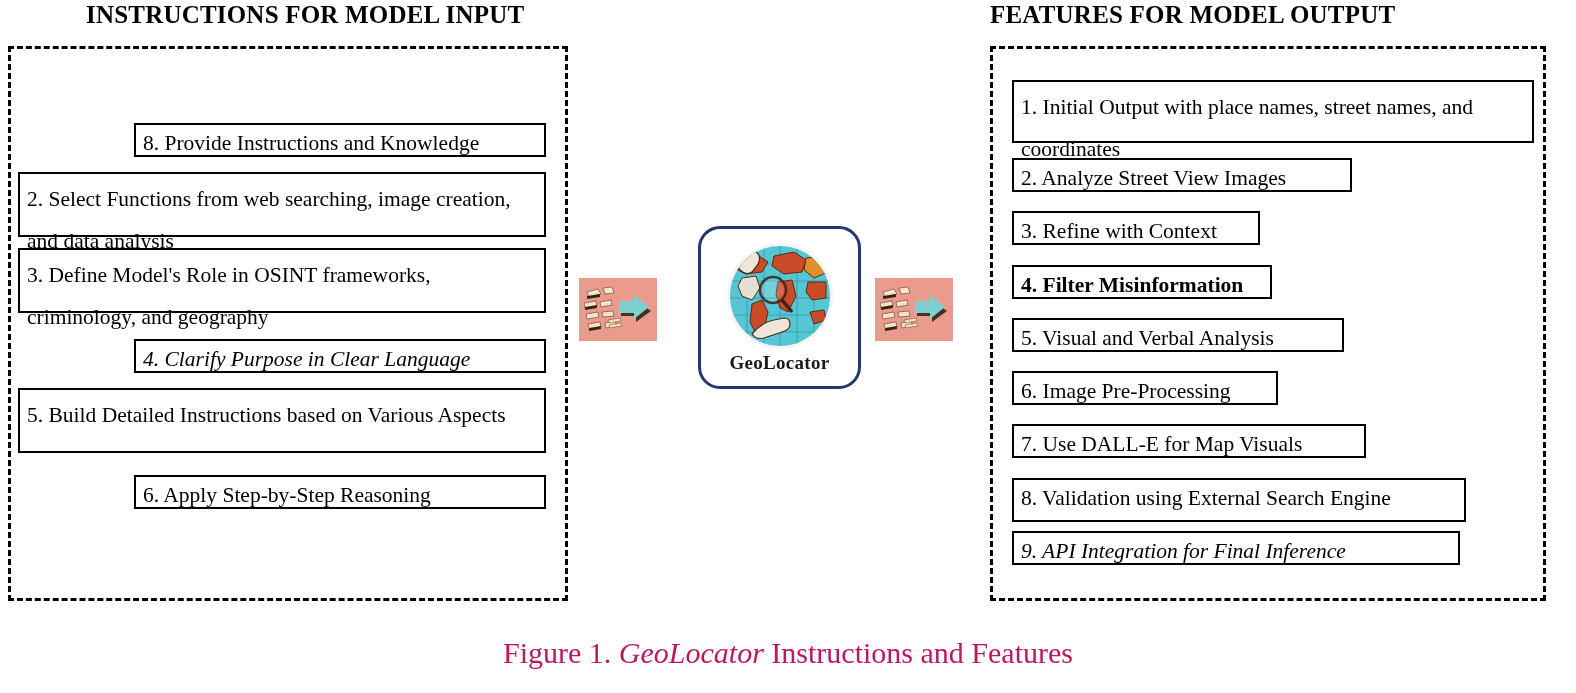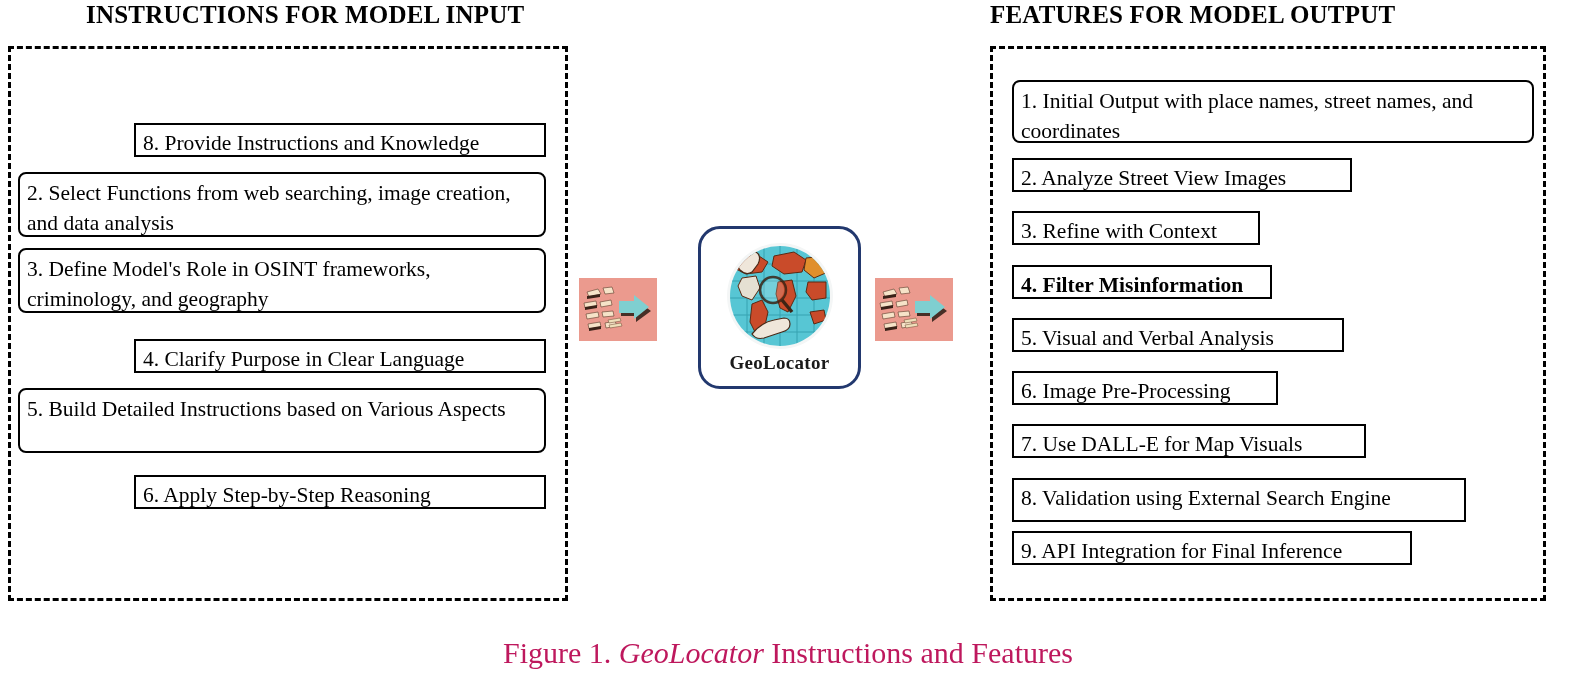--- a/index.html
+++ b/index.html
@@ -40,21 +40,21 @@
     position:absolute;
     box-sizing:border-box;
     border:2px solid #000000;
     background:#ffffff;
     font-family:"Liberation Serif", serif;
     font-size:21.5px;
     line-height:29px;
     color:#000;
     padding:4px 6px 5px 7px;
   }
-  .item-box.two-line{ line-height:30px;border-radius:8px; }
+  .item-box.two-line{ line-height:42px; }
 
   
   #center-stage{
     position:absolute;
     left:568px; top:46px; width:422px; height:555px;
   }
 
   .arrow-graphic{
     position:absolute;
     width:78px;height:63px;
@@ -116,21 +116,21 @@
 <div class="col-header" id="hdr-left">INSTRUCTIONS FOR MODEL INPUT</div>
 
 <div class="dashed-panel" id="panel-left"></div>
 
 <div class="item-box" style="left:134px; top:123px; width:412px; height:34px; text-align:left;">8. Provide Instructions and Knowledge</div>
 
 <div class="item-box two-line" style="left:18px; top:172px; width:528px; height:65px;">2. Select Functions from web searching, image creation, and data analysis</div>
 
 <div class="item-box two-line" style="left:18px; top:248px; width:528px; height:65px;">3. Define Model's Role in OSINT frameworks, criminology, and geography</div>
 
-<div class="item-box" style="left:134px; top:339px; width:412px; height:34px;">4. Clarify Purpose in Clear Language</div>
+<div class="item-box" style="left:134px; top:339px; width:412px; height:34px;font-style:italic;">4. Clarify Purpose in Clear Language</div>
 
 <div class="item-box two-line" style="left:18px; top:388px; width:528px; height:65px;">5. Build Detailed Instructions based on Various Aspects</div>
 
 <div class="item-box" style="left:134px; top:475px; width:412px; height:34px;">6. Apply Step-by-Step Reasoning</div>
 
 <div id="center-stage">
 
   <div class="arrow-graphic" id="arrow-left">
     <svg viewBox="0 0 78 63" xmlns="http://www.w3.org/2000/svg">
       <rect x="0" y="0" width="78" height="63" fill="#eb9a8e"></rect>
@@ -251,15 +251,15 @@
 <div class="item-box" style="left:1012px; top:265px; width:260px; height:34px;font-weight:bold;">4. Filter Misinformation</div>
 
 <div class="item-box" style="left:1012px; top:318px; width:332px; height:34px;">5. Visual and Verbal Analysis</div>
 
 <div class="item-box" style="left:1012px; top:371px; width:266px; height:34px;">6. Image Pre-Processing</div>
 
 <div class="item-box" style="left:1012px; top:424px; width:354px; height:34px;">7. Use DALL-E for Map Visuals</div>
 
 <div class="item-box" style="left:1012px; top:478px; width:454px; height:44px;">8. Validation using External Search Engine</div>
 
-<div class="item-box" style="left:1012px; top:531px; width:400px; height:34px;">9. API Integration for Final Inference</div>
+<div class="item-box" style="left:1012px; top:531px; width:448px; height:34px;font-style:italic;">9. API Integration for Final Inference</div>
 
 <div id="figure-caption"><span>Figure 1. </span><span class="it">GeoLocator</span><span> Instructions and Features</span></div>
 
 </body></html>

